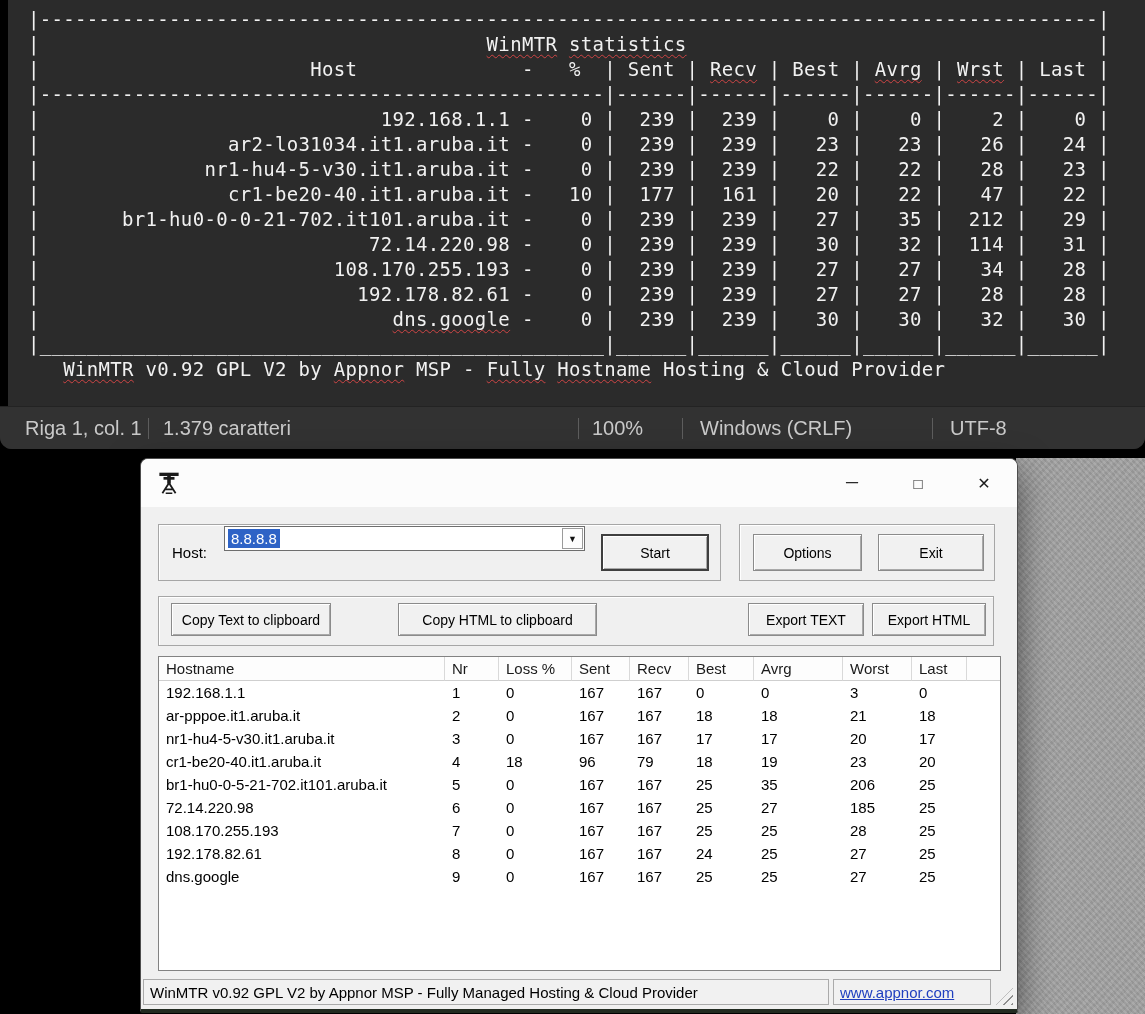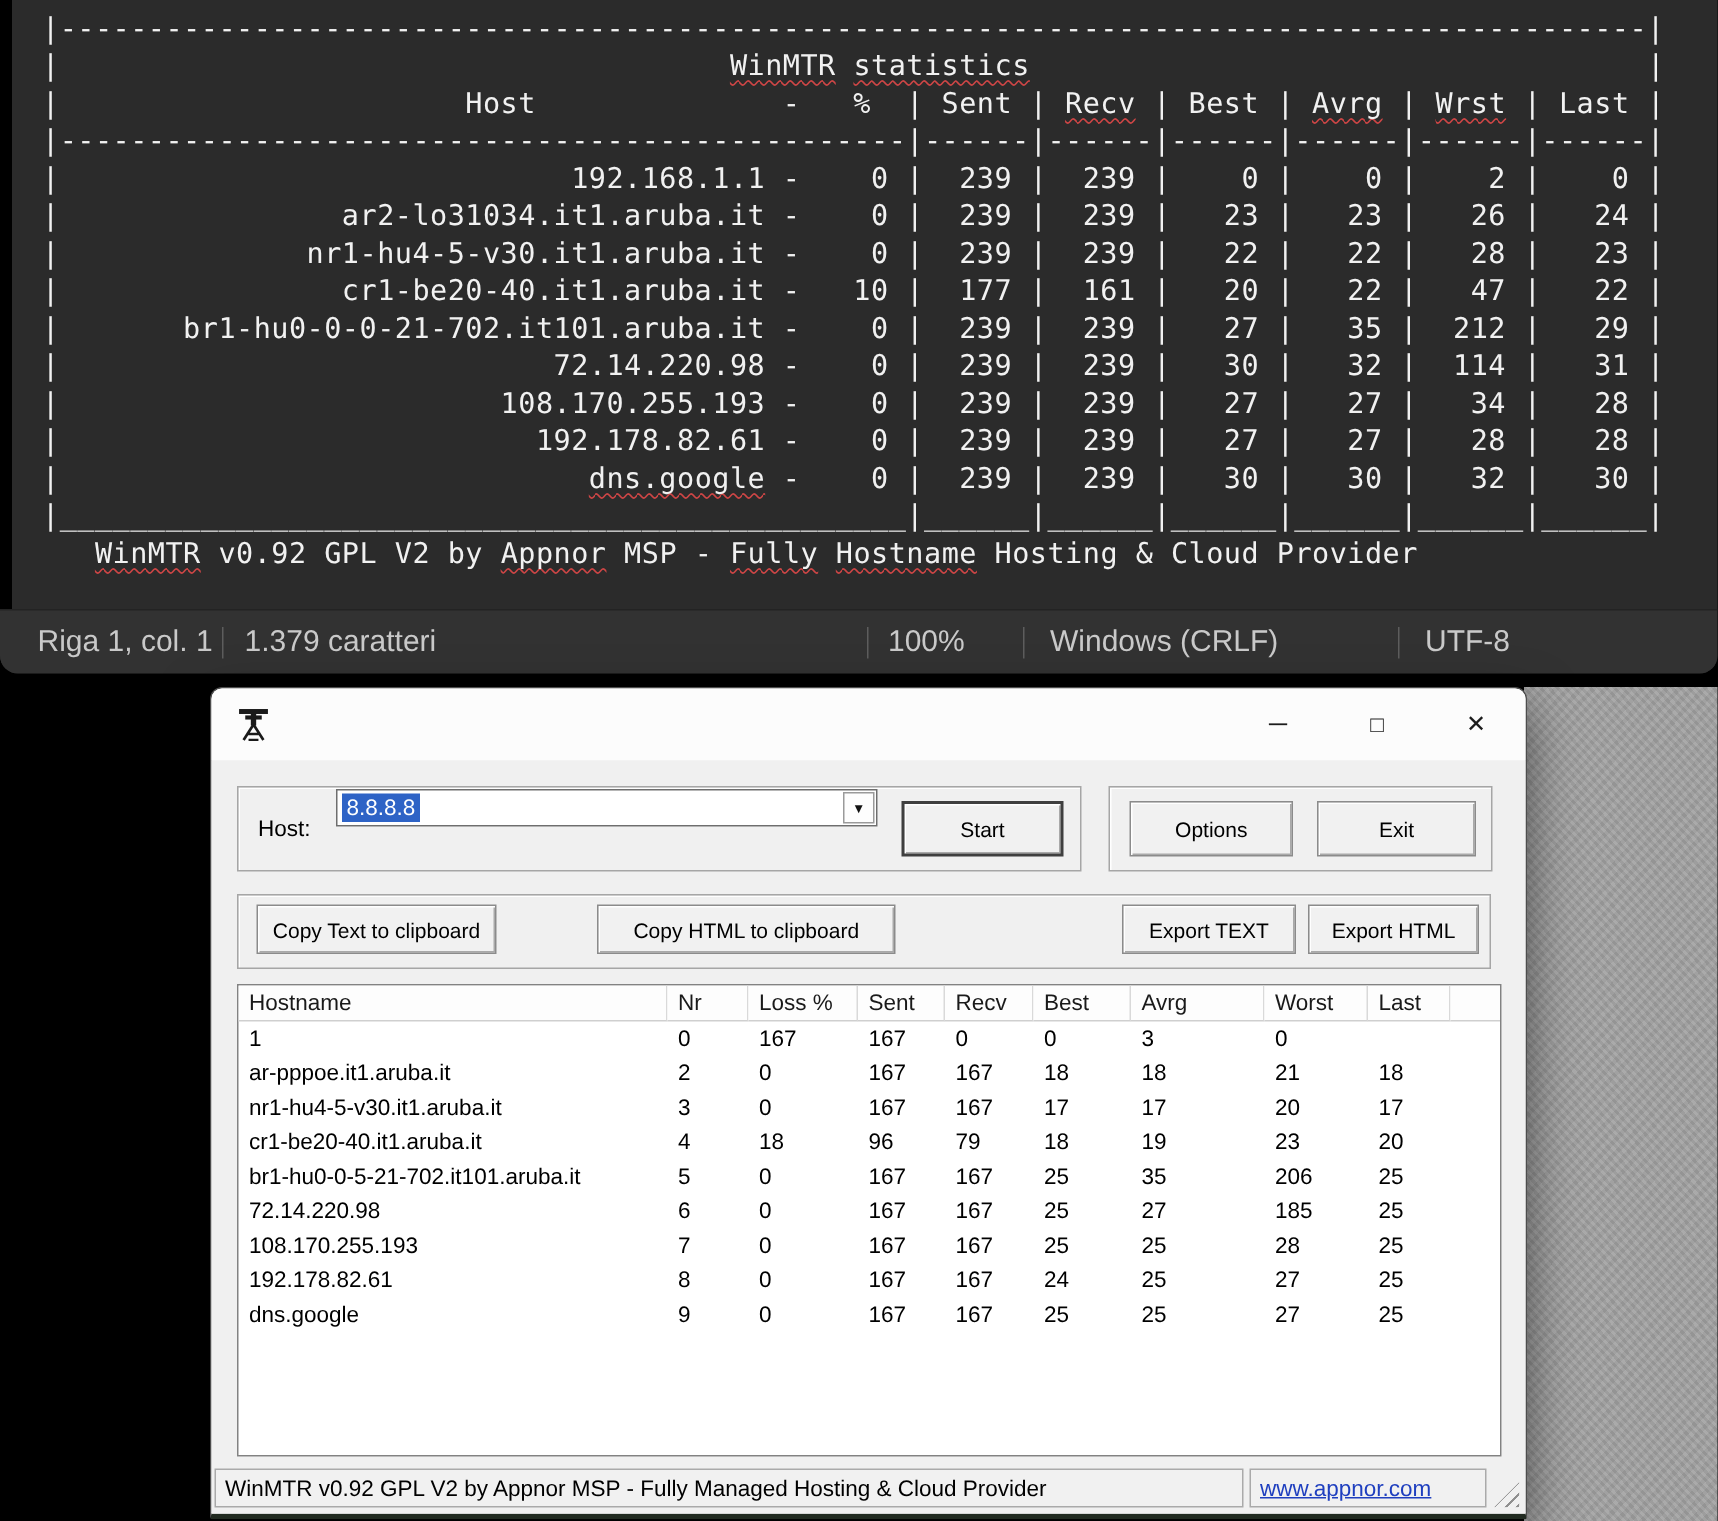--- a/index.html
+++ b/index.html
@@ -155,20 +155,21 @@
           <div class="lvh-cell">Sent</div>
           <div class="lvh-cell">Recv</div>
           <div class="lvh-cell">Best</div>
           <div class="lvh-cell">Avrg</div>
           <div class="lvh-cell">Worst</div>
           <div class="lvh-cell">Last</div>
           <div class="lvh-cell lvh-stub"></div>
         </div>
       <div id="lv-body">
           <div class="lv-grid lv-row">
+            <div class="lv-cell">192.168.1.1</div>
             <div class="lv-cell">1</div>
             <div class="lv-cell">0</div>
             <div class="lv-cell">167</div>
             <div class="lv-cell">167</div>
             <div class="lv-cell">0</div>
             <div class="lv-cell">0</div>
             <div class="lv-cell">3</div>
             <div class="lv-cell">0</div>
           </div>
           <div class="lv-grid lv-row">

